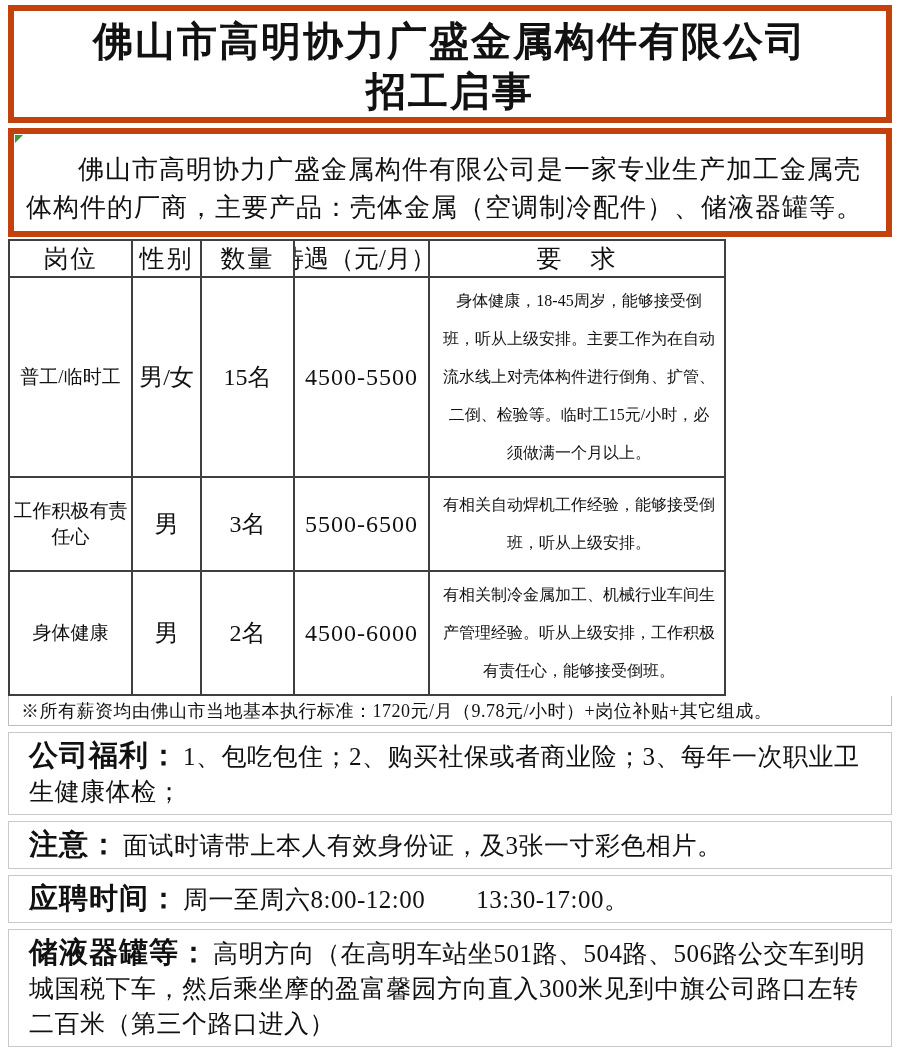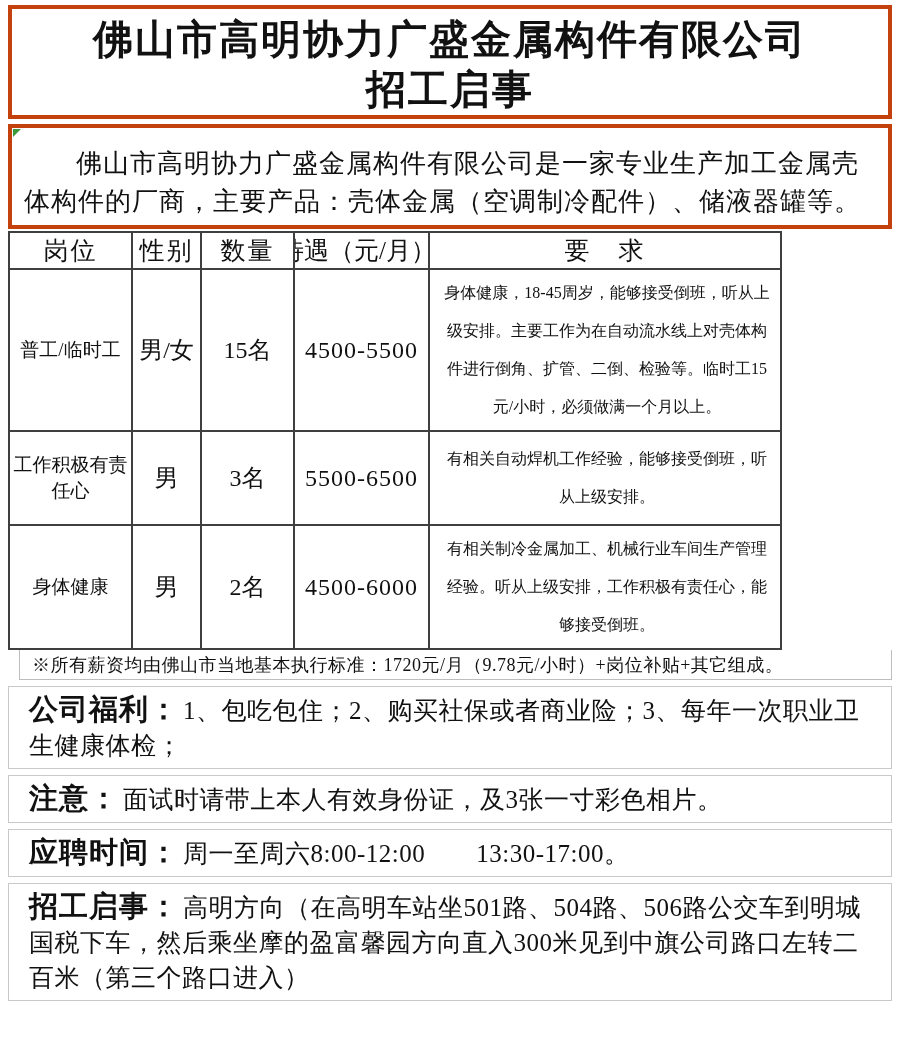--- a/index.html
+++ b/index.html
@@ -1,54 +1,54 @@
 <!DOCTYPE html>
 <html><head>
 <meta charset="utf-8">
 <style>
   html,body{margin:0;padding:0;}
   body{
     width:900px;height:1052px;overflow:hidden;background:#ffffff;
     font-family:"Liberation Serif","DejaVu Serif",serif;color:#111;
   }
   .page{padding:5px 8px 0 8px;}
-  .block{border:4px solid #c2410c;background:#fff;box-sizing:border-box;}
+  .block{border:6px solid #c2410c;background:#fff;box-sizing:border-box;}
 
   
   .title-block{text-align:center;padding:4px 0 2px 0;}
   .title-line{font-family:"Liberation Sans","DejaVu Sans",sans-serif;
     font-weight:800;font-size:40px;line-height:52px;letter-spacing:2px;}
   .title-line.second{line-height:48px;}
 
   
   .intro-block{margin-top:5px;padding:17px 14px 4px 12px;position:relative;}
   .intro-text{margin:0;font-size:26px;line-height:38px;text-indent:2em;letter-spacing:1px;}
   .corner-mark{position:absolute;left:1px;top:1px;width:0;height:0;
     border-top:8px solid #3c9a3c;border-right:8px solid transparent;}
 
   
-  table.jobs{border-collapse:collapse;table-layout:fixed;width:774px;margin-top:2px;}
+  table.jobs{border-collapse:collapse;table-layout:fixed;width:718px;margin-top:2px;}
   table.jobs th,table.jobs td{border:2px solid #3f3f3f;vertical-align:middle;
     text-align:center;overflow:hidden;box-sizing:border-box;}
   table.jobs th{font-weight:normal;font-size:25px;height:34px;letter-spacing:2px;}
   th.salary-h{padding:0;}
   th.salary-h .clip{width:100%;overflow:hidden;}
   th.salary-h .clip span{display:inline-block;white-space:nowrap;margin-left:-16px;letter-spacing:0;}
   td.post{font-size:19px;line-height:26px;padding:0 3px;}
   td.gender{font-size:24px;}
   td.count{font-size:24px;}
   td.salary{font-size:24px;letter-spacing:1px;}
   td.req{text-align:left;font-size:16px;line-height:38px;padding:4px 8px 4px 12px;}
   tr.r1 td{height:154px;}
   tr.r2 td{height:94px;}
   tr.r3 td{height:98px;}
 
   
   .footnote{border:1px solid #bdbdbd;border-top:none;padding:4px 10px 3px 12px;
-    font-size:18px;line-height:22px;letter-spacing:0.5px;margin-left:11px;}
+    font-size:18px;line-height:22px;letter-spacing:0.5px;}
 
   
   .section{margin-top:6px;border:1px solid #c9c9c9;padding:5px 12px 5px 20px;
     font-size:25px;line-height:35px;letter-spacing:0.5px;}
   .section .label{font-family:"Liberation Sans","DejaVu Sans",sans-serif;
     font-weight:800;font-size:29px;letter-spacing:1px;margin-right:4px;}
 </style>
 </head>
 <body>
 
@@ -117,16 +117,16 @@
   <div class="section">
     <span class="label">注意：</span><span class="body">面试时请带上本人有效身份证，及3张一寸彩色相片。</span>
   </div>
 
 
   <div class="section">
     <span class="label">应聘时间：</span><span class="body">周一至周六8:00-12:00　　13:30-17:00。</span>
   </div>
 
   <div class="section">
-    <span class="label">招工启事：</span><span class="body">高明方向（在高明车站坐501路、504路、506路公交车到明城国税下车，然后乘坐摩的盈富馨园方向直入300米见到中旗公司路口左转二百米（第三个路口进入）</span>
+    <span class="label">储液器罐等：</span><span class="body">高明方向（在高明车站坐501路、504路、506路公交车到明城国税下车，然后乘坐摩的盈富馨园方向直入300米见到中旗公司路口左转二百米（第三个路口进入）</span>
   </div>
 
 </div>
 
 </body></html>

